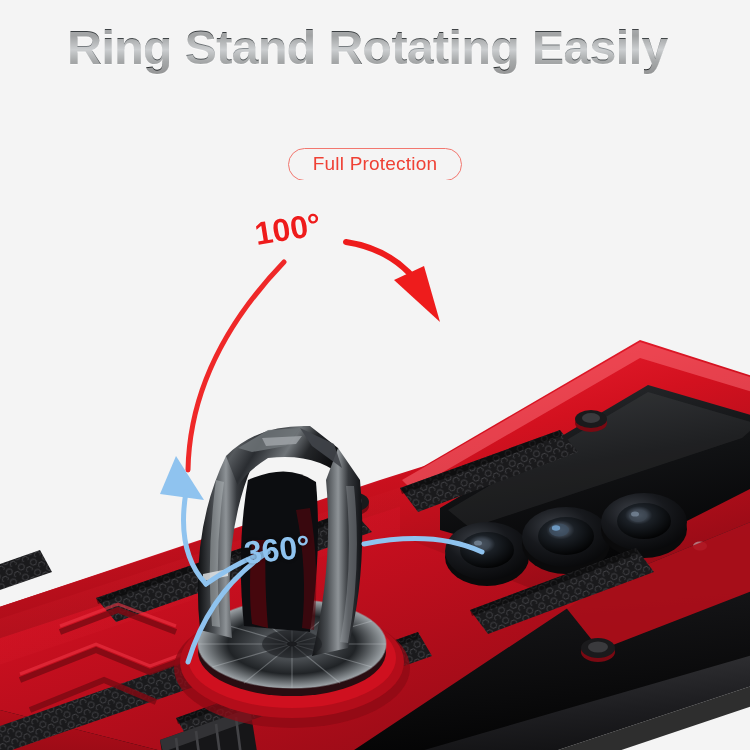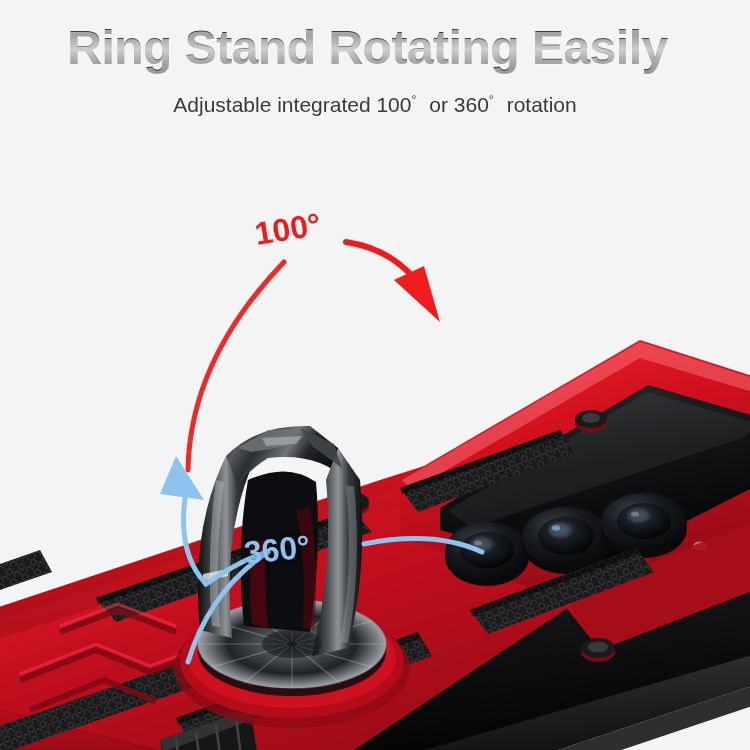--- a/index.html
+++ b/index.html
@@ -103,24 +103,24 @@
     text-shadow: 0 0 4px rgba(0,0,0,.35);
   }
 </style>
 </head>
 <body>
 
 <div id="page">
 
   <div class="headline">Ring Stand Rotating Easily</div>
 
-  <div class="subhead">
-    <span>Adjustable integrated 100</span><span class="deg">°</span><span class="gap"></span><span>or 360</span><span class="deg">°</span><span class="gap"></span><span>rotation</span>
+
+  <div class="badge-wrap">
+    <span class="badge">Full Protection</span>
   </div>
-
 
   <div class="stage">
     <svg width="750" height="570" viewBox="0 0 750 570" xmlns="http://www.w3.org/2000/svg">
       <defs>
 
         <linearGradient id="redTop" x1="0" y1="0" x2="0.35" y2="1">
           <stop offset="0%" stop-color="#e8293c"></stop>
           <stop offset="38%" stop-color="#d4111f"></stop>
           <stop offset="100%" stop-color="#a20c18"></stop>
         </linearGradient>

